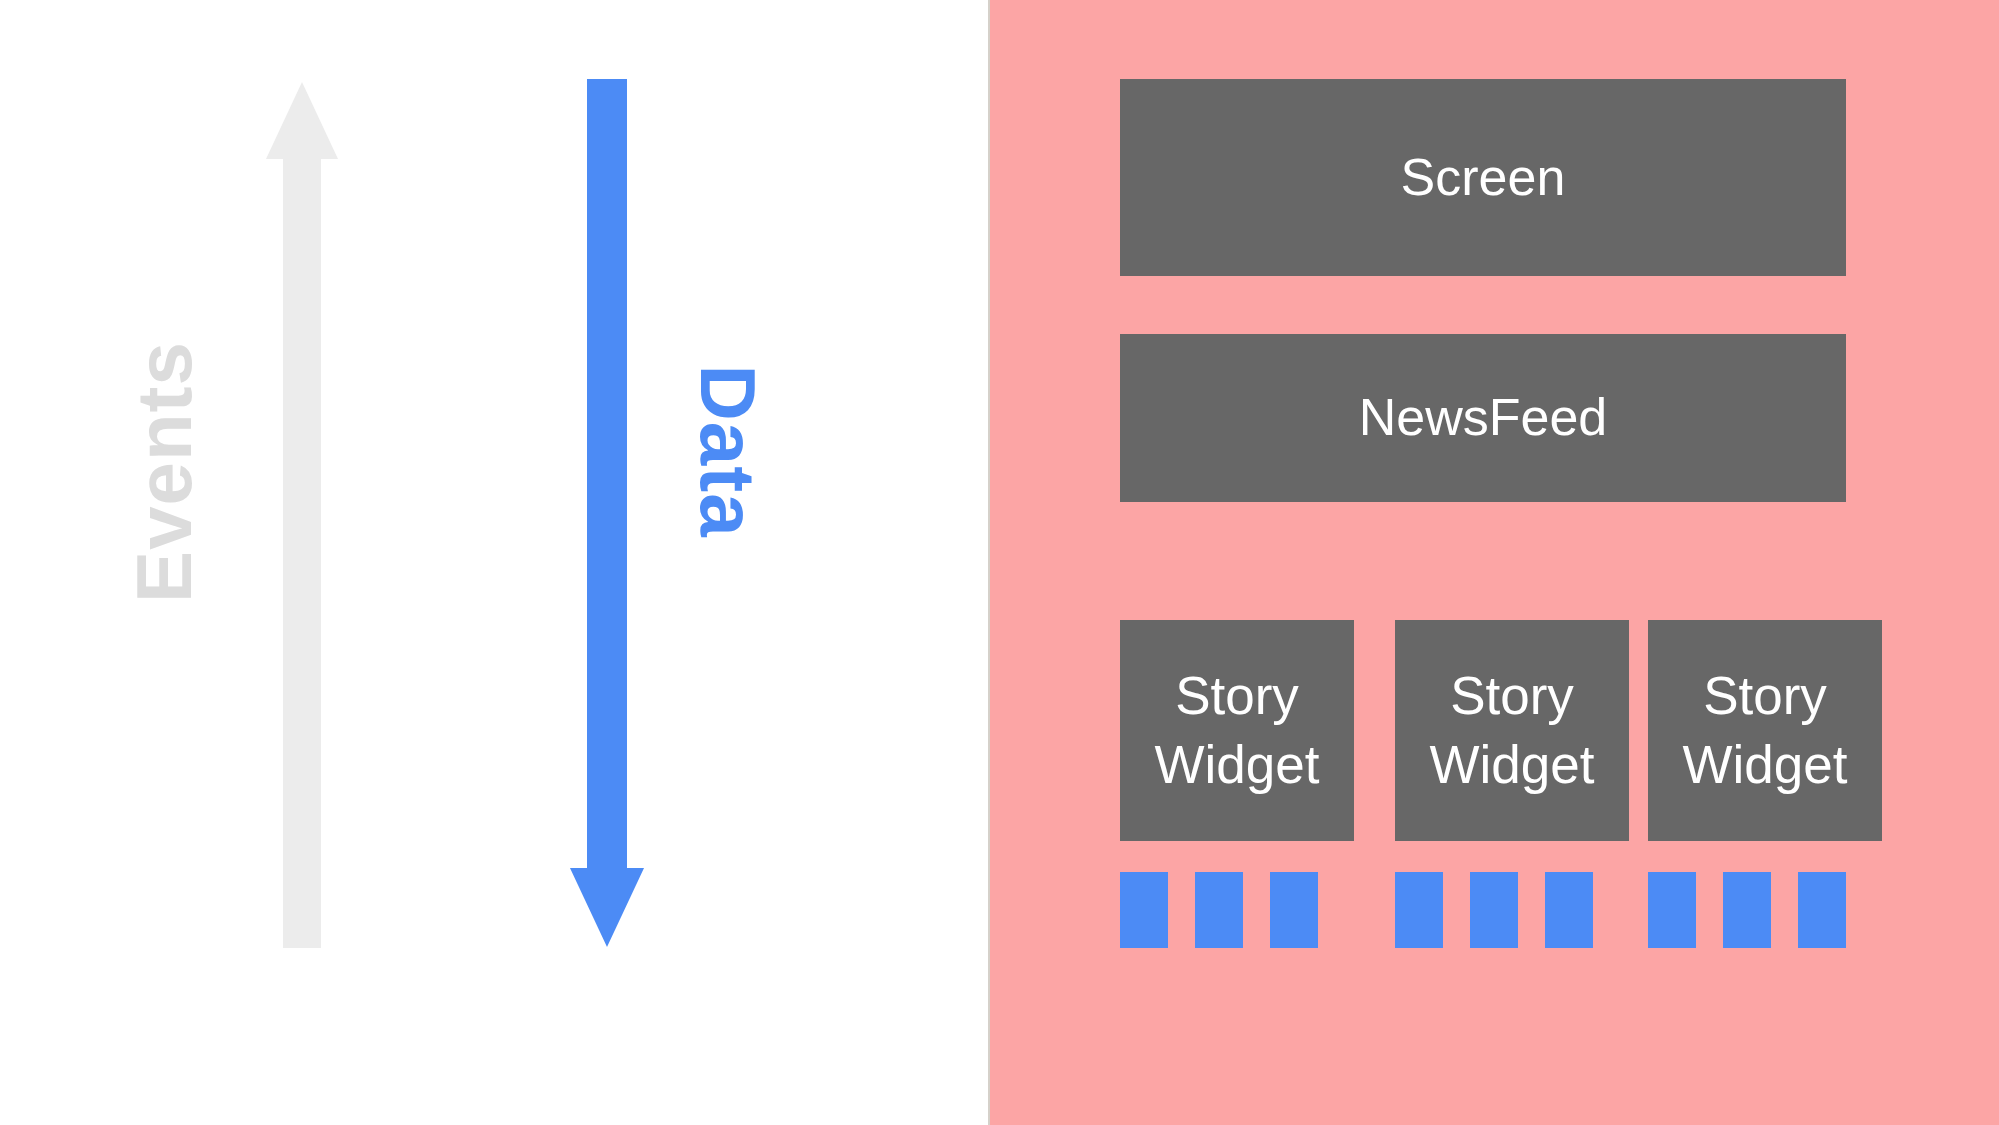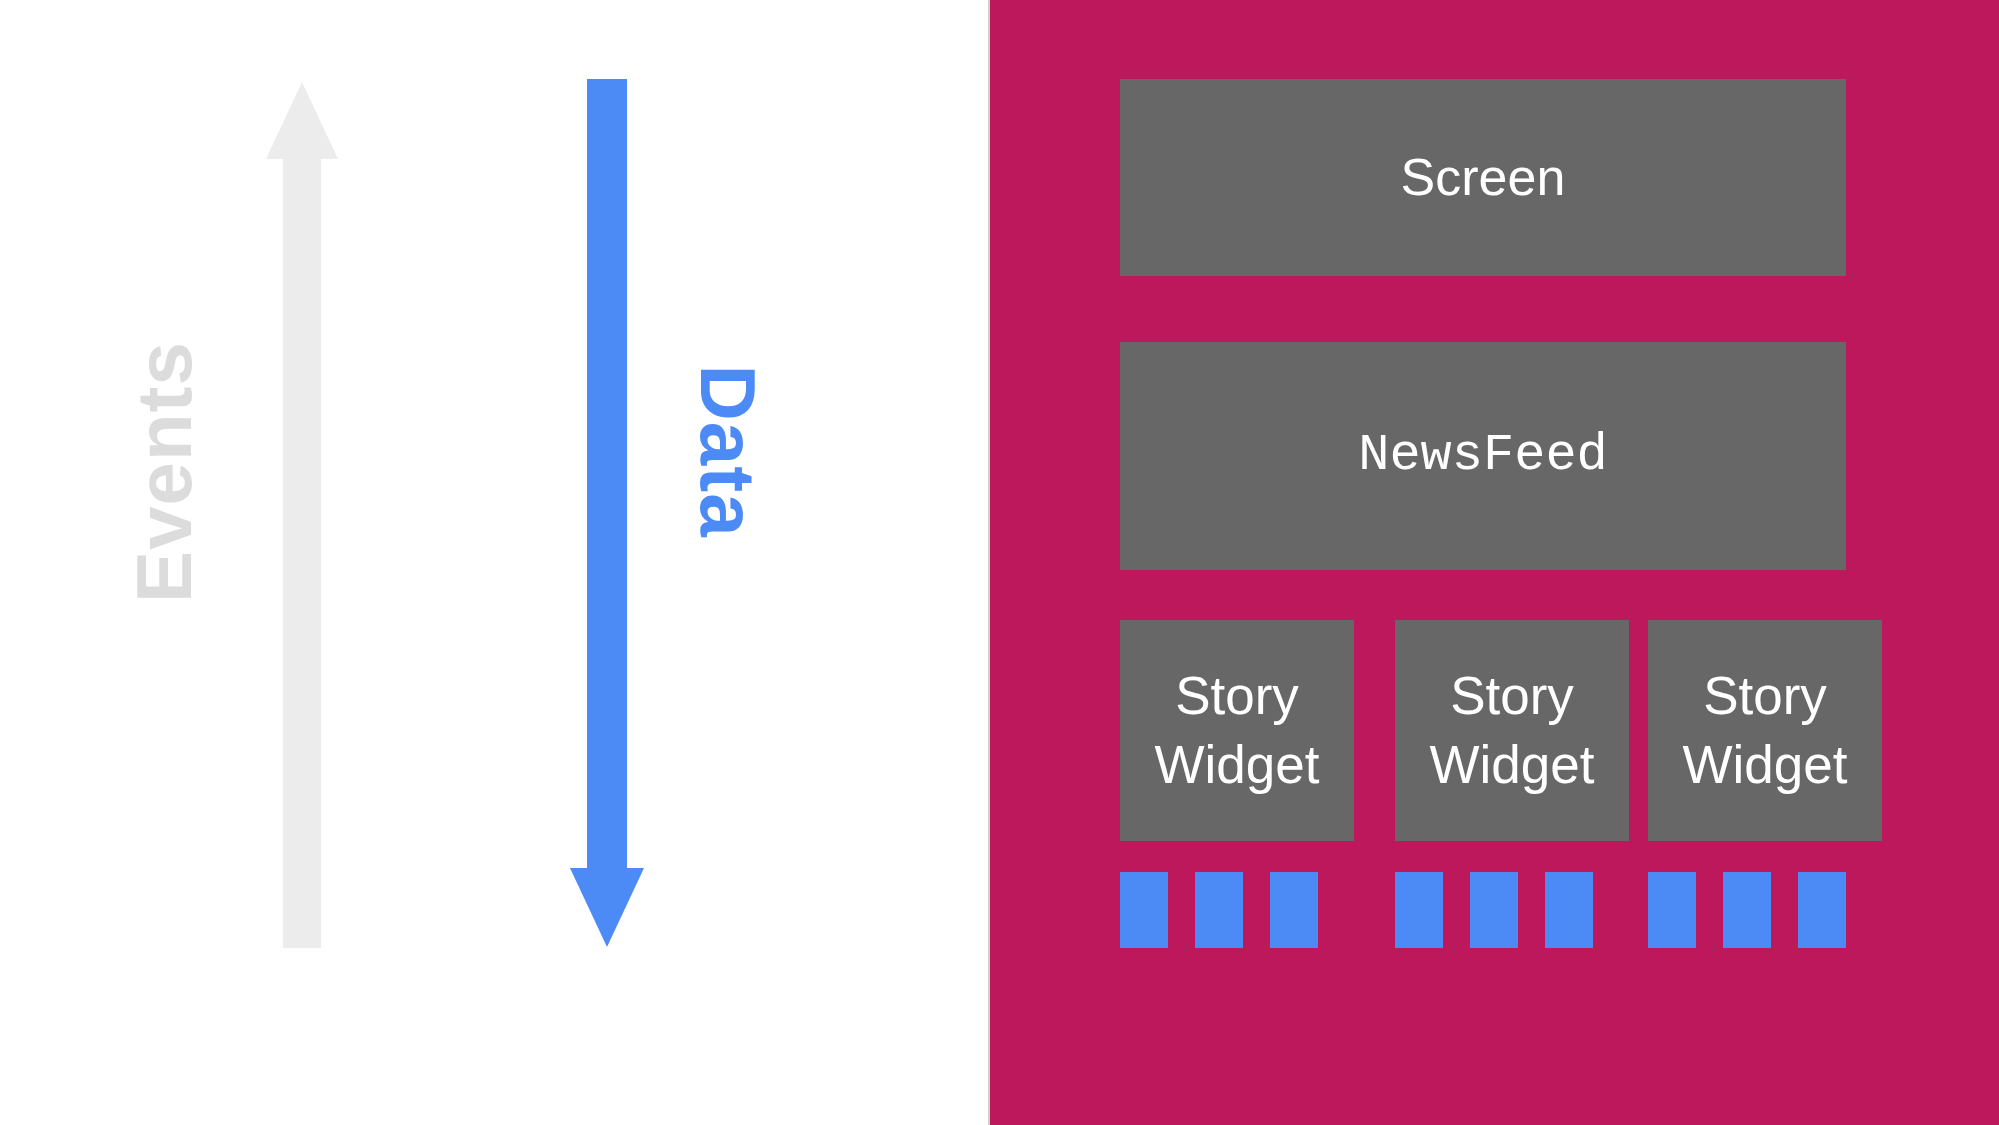--- a/index.html
+++ b/index.html
@@ -69,39 +69,39 @@
     left: 728px; top: 451px;
     color: #4C8BF5;
     transform: translate(-50%, -50%) rotate(90deg);
   }
 
   
   .tree-pane {
     position: absolute;
     left: 988px; top: 0;
     width: 1011px; height: 1125px;
-    background: #be185d;
+    background: #fca5a5;
     border-left: 2px solid #d5d1ca;
     padding-left: 7px;
   }
 
   .tree-box {
     position: absolute;
     background: #676767;
     color: #ffffff;
     display: flex;
     align-items: center;
     justify-content: center;
     text-align: center;
     font-size: 52px;
     line-height: 1.3;
   }
 
   .screen-box   { left: 130px; top: 79px;  width: 726px; height: 197px; }
-  .newsfeed-box { left: 130px; top: 342px; width: 726px; height: 228px; font-family: Liberation Mono, monospace; }
+  .newsfeed-box { left: 130px; top: 334px; width: 726px; height: 168px; }
 
   .story-box { top: 620px; width: 234px; height: 221px; font-size: 53px; }
   .story-box.pos-0 { left: 130px; }
   .story-box.pos-1 { left: 405px; }
   .story-box.pos-2 { left: 658px; }
 
   .square-group {
     position: absolute;
     top: 872px;
     width: 198px; height: 76px;

